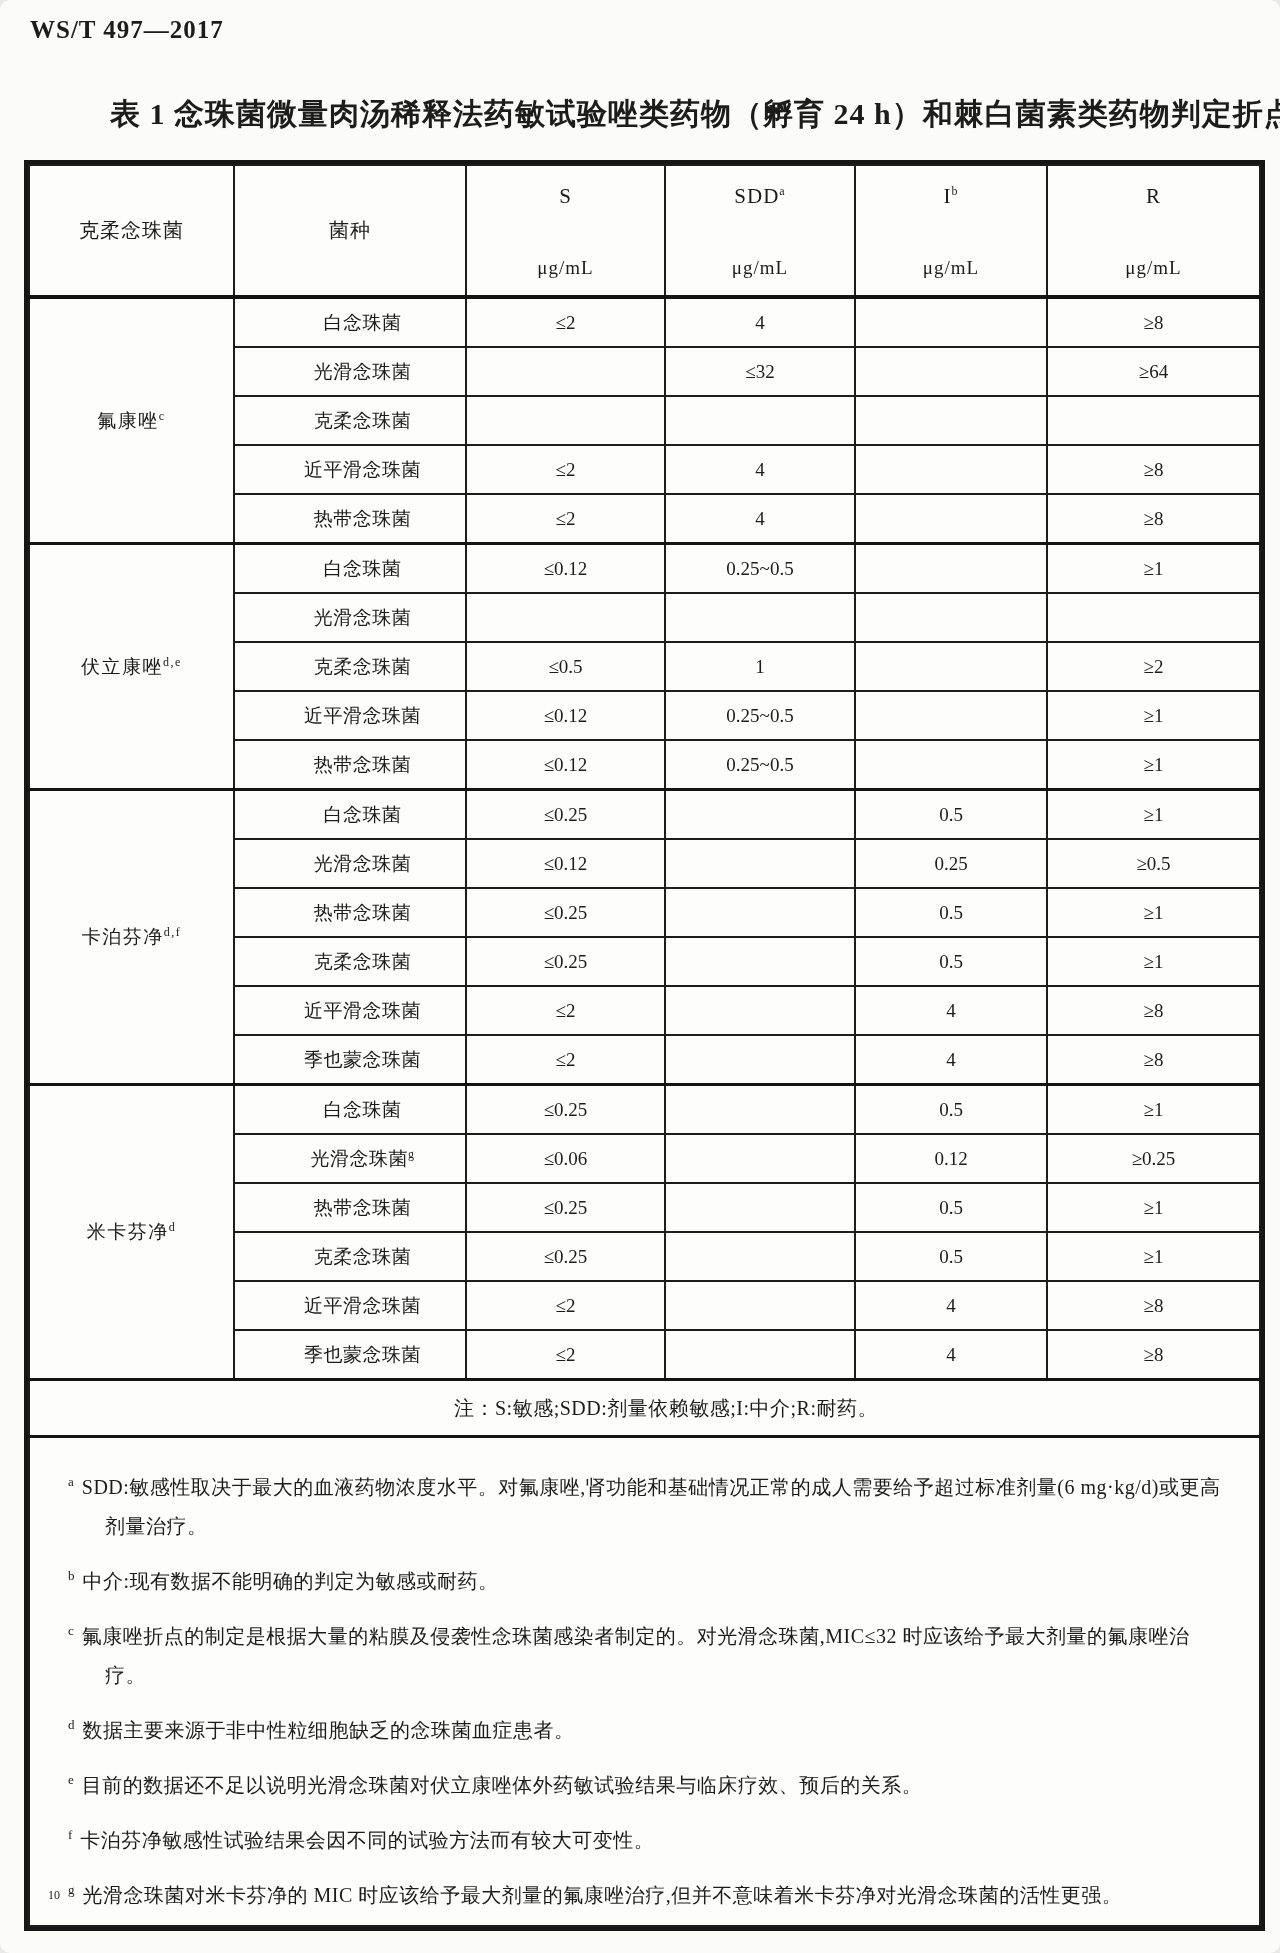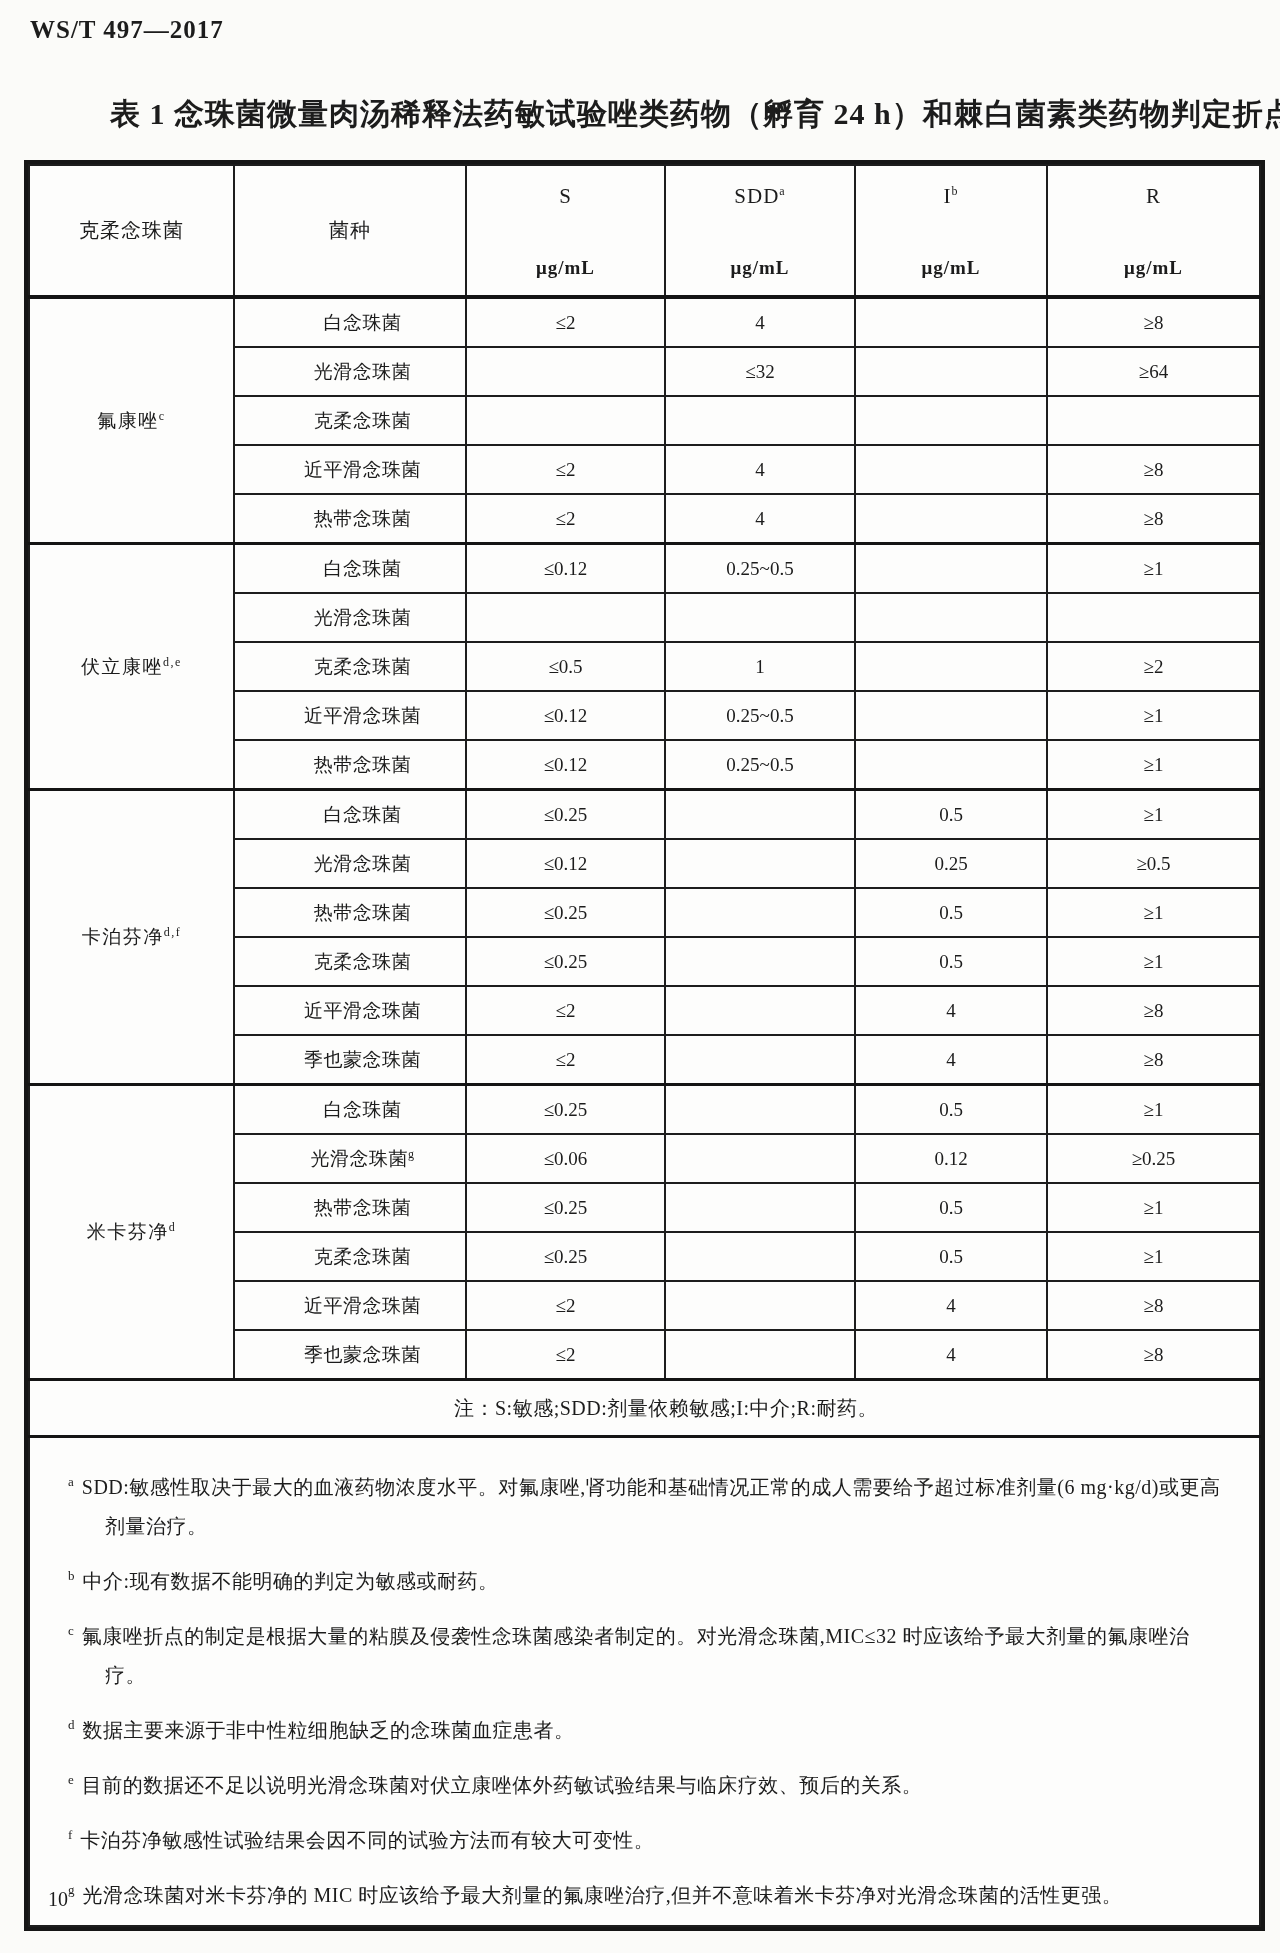--- a/index.html
+++ b/index.html
@@ -4,20 +4,21 @@
 <style>
   html,body { margin:0; padding:0; background:#e9e9e7; }
   .page {
     position:relative;
     width:1280px; height:1953px;
     margin:0 auto;
     background:#fbfbf9;
     font-family:"Liberation Serif","DejaVu Serif",serif;
     color:#1c1c1c;
     overflow:hidden;
+    border-radius:10px;
   }
   .doc-code {
     position:absolute; left:30px; top:16px;
     font-size:25px; font-weight:bold; letter-spacing:1px;
   }
   .table-title {
     position:absolute; left:110px; top:94px;
     font-size:30px; font-weight:bold; letter-spacing:1px;
     white-space:nowrap;
   }
@@ -43,41 +44,41 @@
     letter-spacing:1px;
   }
   th.vh { padding:0; }
   th.vh .vh-inner {
     height:127px; box-sizing:border-box;
     display:flex; flex-direction:column;
     justify-content:space-between; align-items:center;
     padding:17px 0 15px 0;
   }
   .h-top { font-size:21px; }
-  .h-unit { font-size:19px;font-weight:bold; }
+  .h-unit { font-size:19px; }
   tbody.data td { height:45px; vertical-align:middle; font-size:19px; text-align:center; }
   tbody.data tr.group-start td { border-top:3px solid #141414; }
   td.drug-cell { font-size:20px; letter-spacing:1.5px; text-align:center; }
   td.species-cell { text-align:left; padding-left:26px; font-size:20px; letter-spacing:0.5px; }
   td.value-cell { font-size:19px; }
   sup { font-size:12px; line-height:0; vertical-align:super; }
   tr.note-row td {
     height:52px; border-top:3px solid #141414; border-bottom:3px solid #141414;
     font-size:20px; text-align:center; padding-left:44px; letter-spacing:0.5px;
     vertical-align:middle;
   }
   tr.fn-row td { padding:14px 38px 10px 0; vertical-align:top; }
   .footnote {
     padding-left:75px; text-indent:-37px;
     line-height:39px; font-size:20px; letter-spacing:0.5px;margin-top:16px;
   }
   .footnote sup.fn-marker { font-size:13px; margin-right:2px; }
   .page-num {
     position:absolute; left:48px; top:1888px;
-    font-size:20px;
+    font-size:12px;
   }
 </style>
 </head>
 <body>
 
 <div class="page">
 
   <div class="doc-code">WS/T 497—2017</div>
 
   <div class="table-title">表 1  念珠菌微量肉汤稀释法药敏试验唑类药物（孵育 24 h）和棘白菌素类药物判定折点</div>

